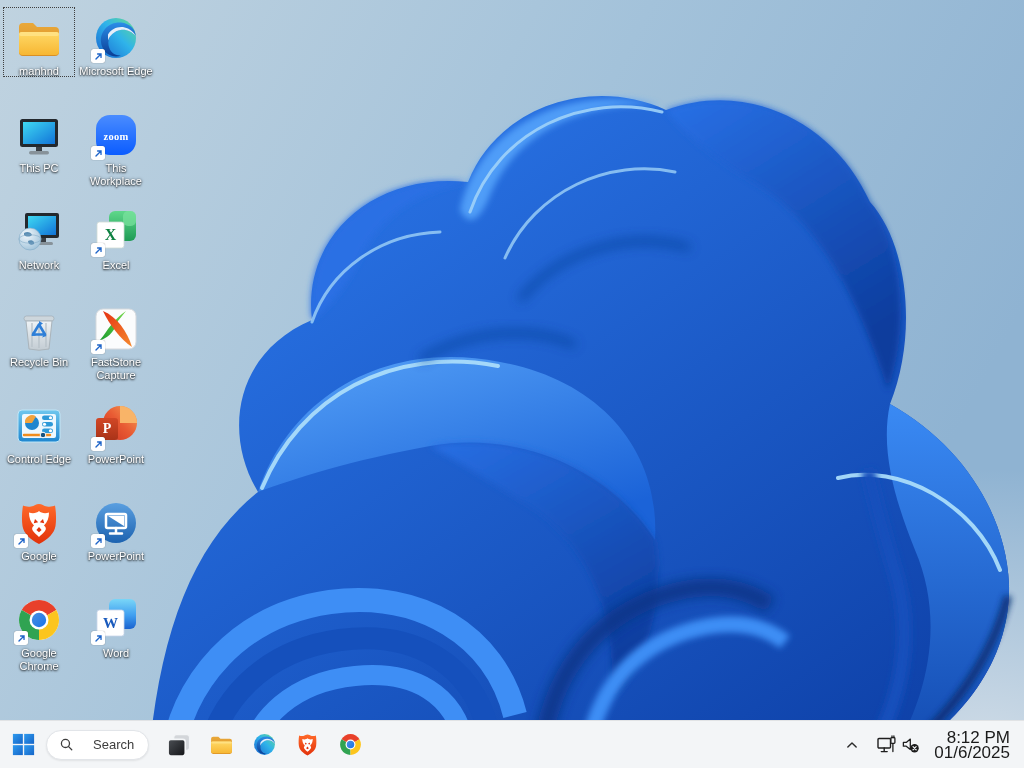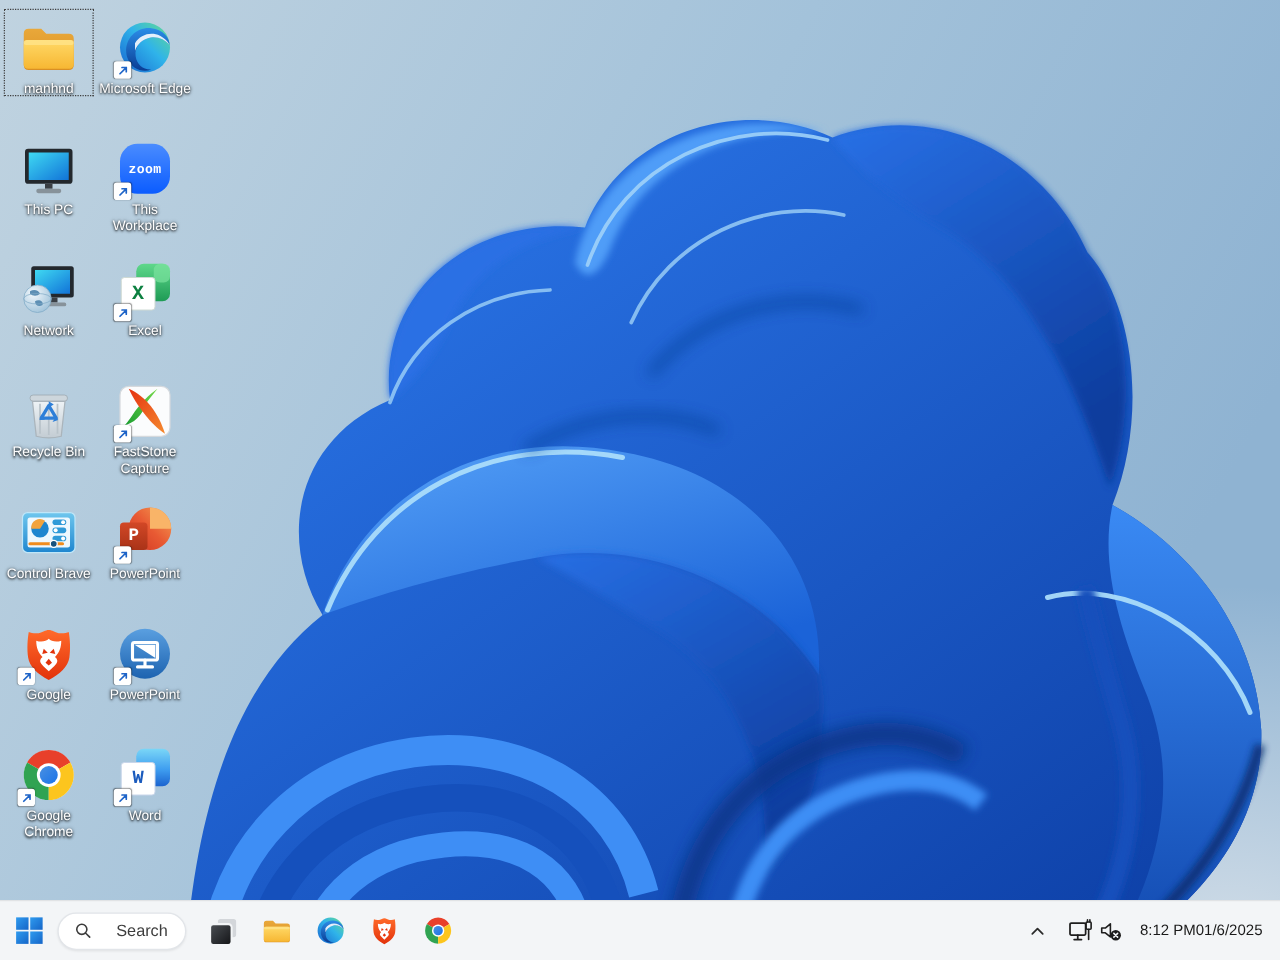--- a/index.html
+++ b/index.html
@@ -11,43 +11,43 @@
     align-items:center;padding-top:10px;box-sizing:border-box;}
   .icon-box{position:relative;width:48px;height:48px;flex:none;}
   .i48{width:48px;height:48px;display:block;}
   .sc-badge{position:absolute;left:-1px;bottom:-1px;width:14px;height:14px;background:#fff;
     border-radius:2.5px;box-shadow:0 0 1px rgba(0,0,0,.5);display:flex;align-items:center;justify-content:center;}
   .sc-badge svg{width:9px;height:9px;display:block;}
   .label{margin-top:3px;font-size:11px;line-height:13px;color:#fff;text-align:center;max-width:75px;
     text-shadow:0 1px 2px rgba(0,0,0,.9),0 0 3px rgba(0,0,0,.55);word-wrap:break-word;}
   .focus-rect{position:absolute;left:2px;top:3px;width:70px;height:68px;border:1px dotted #3f3f3f;}
   .logo-letter{position:absolute;font-weight:700;transform:translate(-50%,-50%);pointer-events:none;
-    font-family:Liberation Mono, monospace;}
+    font-family:Liberation Serif, serif;}
   .lt-zoom{left:24px;top:25px;font-size:10.5px;font-weight:600;color:#fff;letter-spacing:.3px;}
   .lt-X{left:18.5px;top:27px;font-size:16px;color:#0c8040;}
   .lt-P{left:15px;top:27px;font-size:14px;color:#fff;}
   .lt-W{left:18.5px;top:27px;font-size:15px;color:#1b5bbd;}
   
   .taskbar{position:absolute;left:0;right:0;bottom:0;height:48px;background:#f3f5f7;
     border-top:1px solid rgba(0,0,0,.07);display:flex;align-items:center;justify-content:space-between;
     box-sizing:border-box;padding:0 8px 0 4px;}
   .tb-left,.tb-right{display:flex;align-items:center;height:100%;}
   .tb-btn{appearance:none;border:0;background:transparent;width:38px;height:40px;display:flex;
     align-items:center;justify-content:center;border-radius:6px;padding:0;margin:0 0 0 0;cursor:default;}
   .tb-btn + .tb-btn{margin-left:5px;}
   .tb-icon{width:25px;height:25px;display:block;}
   .search-pill{height:30px;min-width:97px;background:#fff;border:1px solid #e2e5e9;border-radius:15px;
     display:flex;align-items:center;padding:0 14px 0 12px;gap:19px;box-sizing:border-box;
     box-shadow:0 1px 2px rgba(0,0,0,.08);margin:0 10px 0 4px;}
   .search-pill span{font-size:13px;color:#3d3d3d;}
   .tray-btn{appearance:none;border:0;background:transparent;height:40px;display:flex;align-items:center;
     justify-content:center;border-radius:6px;padding:0 4px;margin:0;cursor:default;}
   .tray-group{gap:5px;}
-  .tray-clock{display:flex;flex-direction:row;align-items:flex-end;justify-content:center;
-    font-size:12px;line-height:15px;color:#1a1a1a;font-family:"Liberation Sans",sans-serif;
+  .tray-clock{display:flex;flex-direction:column;align-items:flex-end;justify-content:center;
+    font-size:17px;line-height:15px;color:#1a1a1a;font-family:"Liberation Sans",sans-serif;
     background:transparent;border:0;padding:0 6px 0 8px;margin-left:2px;}
   .chev{margin-right:6px;}
 </style>
 </head>
 <body>
 
 <div class="screen">
 
   <svg class="wallpaper" width="1024" height="768" viewBox="0 0 1024 768">
     <defs>
@@ -379,21 +379,21 @@
       </div>
       <div class="label">Recycle Bin</div>
     </div>
 
     <div class="cell" style="left:1px;top:392px">
       <div class="icon-box">
         <svg class="i48">
             <use href="#sym-controlpanel"></use>
           </svg>
       </div>
-      <div class="label">Control Brave</div>
+      <div class="label">Control Edge</div>
     </div>
 
     <div class="cell" style="left:1px;top:489px">
       <div class="icon-box">
         <svg class="i48">
             <use href="#sym-brave"></use>
           </svg>
         <span class="sc-badge">
           <svg viewBox="0 0 10 10">
               <path d="M2.2,7.8 L7.5,2.5 M4,2.2 h3.8 v3.8" stroke="#1e64c8" stroke-width="1.5" fill="none" stroke-linecap="round"></path>

